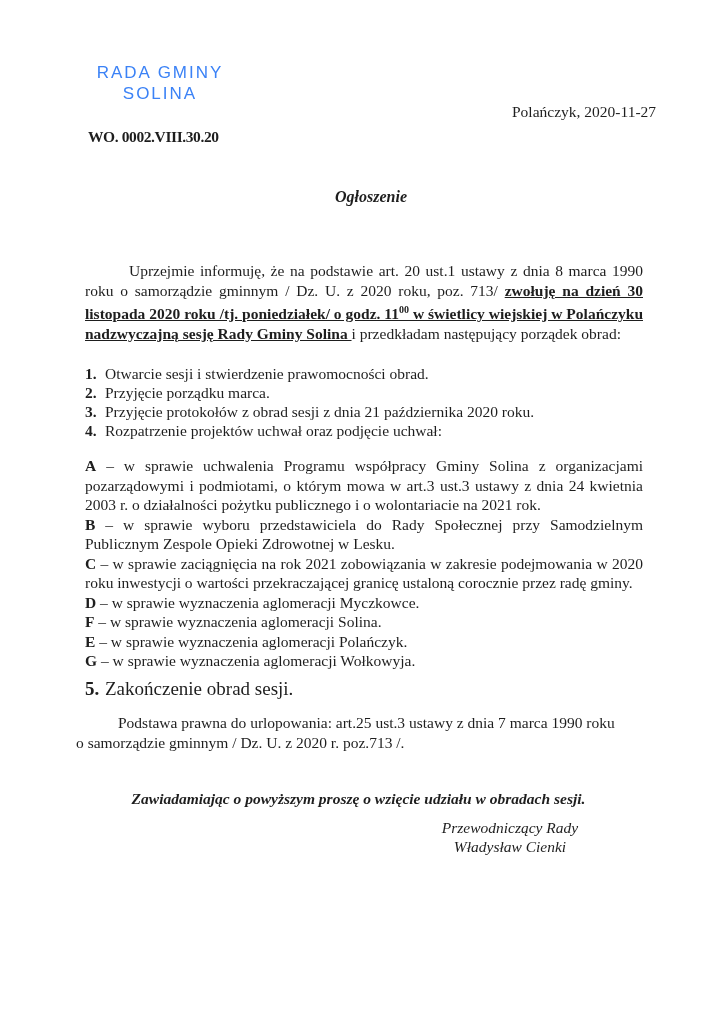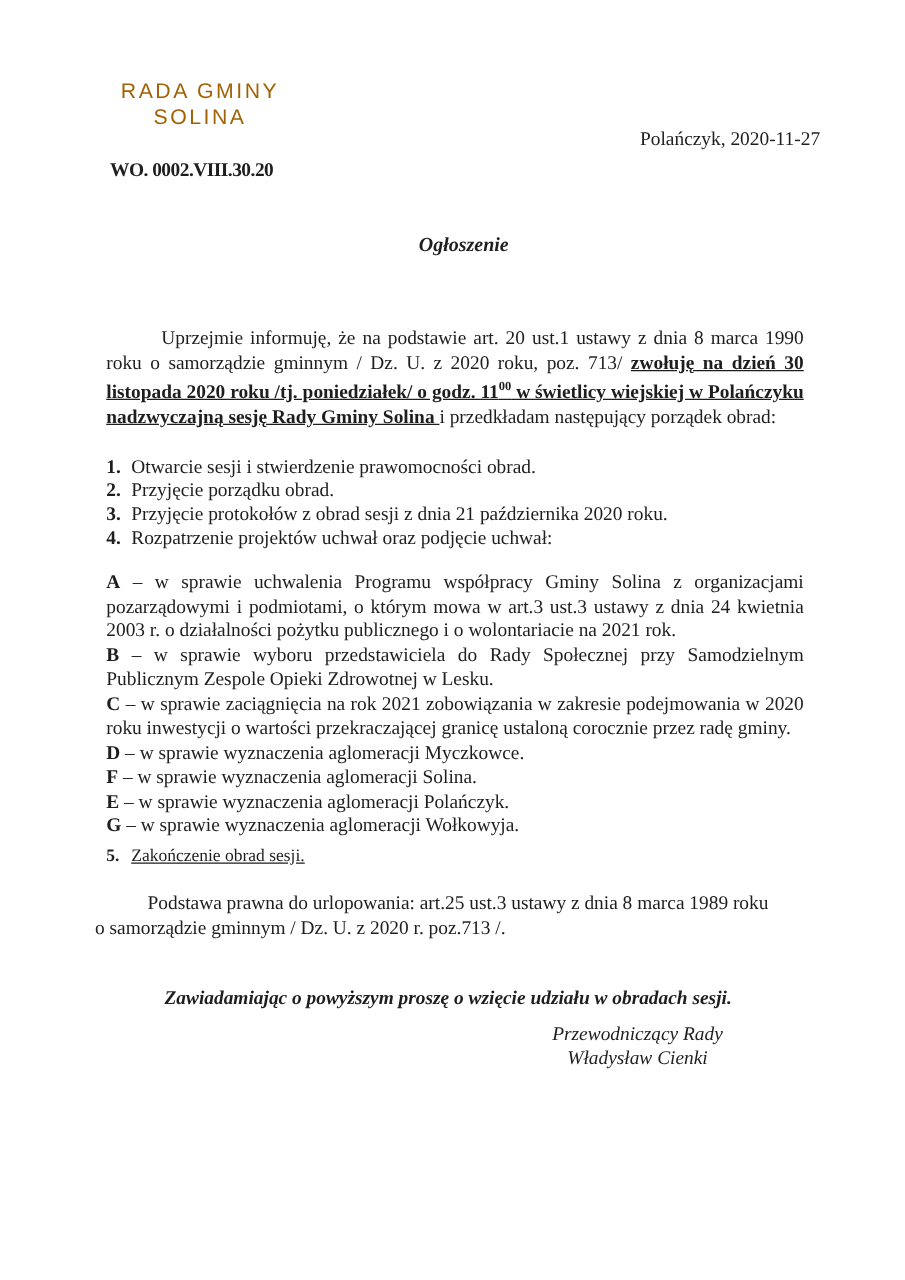--- a/index.html
+++ b/index.html
@@ -3,37 +3,37 @@
 <meta charset="utf-8">
 <style>
   html, body { margin: 0; padding: 0; }
   body {
     width: 724px; height: 1024px; background: #ffffff; position: relative; overflow: hidden;
     font-family: "Liberation Serif", serif; color: #1e1e1e;
   }
   .abs { position: absolute; }
   .stamp {
     left: 86px; top: 62px; width: 148px; text-align: center;
-    color: #a16207; font-family: "Liberation Sans", sans-serif; font-size: 17px;
+    color: #3b82f6; font-family: "Liberation Sans", sans-serif; font-size: 17px;
     letter-spacing: 2px; line-height: 21px; font-weight: normal;
   }
   .place-date { left: 512px; top: 103px; font-size: 15.5px; }
   .ref { left: 88px; top: 128px; font-size: 15.5px; font-weight: bold; letter-spacing: -0.4px; }
   .title { left: 0; width: 724px; top: 188px; text-align: center; font-size: 16px; font-weight: bold; font-style: italic; padding-left: 18px; box-sizing: border-box; }
   .para {
     left: 85px; width: 558px; font-size: 15.5px; line-height: 19.5px; text-align: justify;
   }
   .intro { top: 261px; text-indent: 44px; }
   .u { text-decoration: underline; font-weight: bold; }
   .list { left: 85px; top: 364px; font-size: 15.5px; line-height: 19px; }
   .list .num { font-weight: bold; display: inline-block; width: 20px; }
   .resolutions { top: 456px; }
   .res-item { margin: 0; }
   .res-item .letter { font-weight: bold; }
-  .closing-item { left: 85px; top: 678px; font-size: 14px; text-decoration: underline; }
+  .closing-item { left: 85px; top: 678px; font-size: 19px; }
   .closing-item .num { font-weight: bold; display: inline-block; width: 20px; }
   .legal { top: 713px; left: 76px; width: 560px; text-align: left; }
   .legal .first { padding-left: 42px; }
   .invite { left: 0; width: 640px; top: 790px; text-align: center; font-size: 15.5px; font-weight: bold; font-style: italic; padding-left: 77px; box-sizing: border-box; }
   .sign { left: 420px; top: 818px; width: 180px; text-align: center; font-size: 15.5px; font-weight: normal; font-style: italic; line-height: 19px; }
 </style>
 </head>
 <body>
 
 <div class="abs stamp">
@@ -45,41 +45,41 @@
 <div class="abs ref">WO. 0002.VIII.30.20</div>
 
 <div class="abs title">Ogłoszenie</div>
 
 <div class="abs para intro">
   <span>Uprzejmie informuję, że na podstawie art. 20 ust.1 ustawy z dnia 8 marca 1990 roku o samorządzie gminnym / Dz. U. z 2020 roku, poz. 713/ </span><span class="u"><span>zwołuję na dzień 30 listopada 2020 roku /tj. poniedziałek/ o godz. 11</span><sup style="font-size:10px;">00</sup><span> w świetlicy wiejskiej w Polańczyku nadzwyczajną sesję Rady Gminy Solina </span></span><span>i przedkładam następujący porządek obrad:</span>
 </div>
 
 <div class="abs list">
   <div><span class="num">1.</span><span>Otwarcie sesji i stwierdzenie prawomocności obrad.</span></div>
-  <div><span class="num">2.</span><span>Przyjęcie porządku obrad.</span></div>
+  <div><span class="num">2.</span><span>Przyjęcie porządku marca.</span></div>
   <div><span class="num">3.</span><span>Przyjęcie protokołów z obrad sesji z dnia 21 października 2020 roku.</span></div>
   <div><span class="num">4.</span><span>Rozpatrzenie projektów uchwał oraz podjęcie uchwał:</span></div>
 </div>
 
 <div class="abs para resolutions">
   <p class="res-item"><span class="letter">A</span><span> – w sprawie uchwalenia Programu współpracy Gminy Solina z organizacjami pozarządowymi i podmiotami, o którym mowa w art.3 ust.3 ustawy z dnia 24 kwietnia 2003 r. o działalności pożytku publicznego i o wolontariacie na 2021 rok.</span></p>
   <p class="res-item"><span class="letter">B</span><span> – w sprawie wyboru przedstawiciela do Rady Społecznej przy Samodzielnym Publicznym Zespole Opieki Zdrowotnej w Lesku.</span></p>
   <p class="res-item"><span class="letter">C</span><span> – w sprawie zaciągnięcia na rok 2021 zobowiązania w zakresie podejmowania w 2020 roku inwestycji o wartości przekraczającej granicę ustaloną corocznie przez radę gminy.</span></p>
   <p class="res-item"><span class="letter">D</span><span> – w sprawie wyznaczenia aglomeracji Myczkowce.</span></p>
   <p class="res-item"><span class="letter">F</span><span> – w sprawie wyznaczenia aglomeracji Solina.</span></p>
   <p class="res-item"><span class="letter">E</span><span> – w sprawie wyznaczenia aglomeracji Polańczyk.</span></p>
   <p class="res-item"><span class="letter">G</span><span> – w sprawie wyznaczenia aglomeracji Wołkowyja.</span></p>
 </div>
 
 <div class="abs closing-item">
   <span class="num">5.</span><span>Zakończenie obrad sesji.</span>
 </div>
 
 <div class="abs para legal">
-  <div class="first">Podstawa prawna do urlopowania: art.25 ust.3 ustawy z dnia 8 marca 1989 roku</div>
+  <div class="first">Podstawa prawna do urlopowania: art.25 ust.3 ustawy z dnia 7 marca 1990 roku</div>
   <div>o samorządzie gminnym / Dz. U. z 2020 r.  poz.713 /.</div>
 </div>
 
 <div class="abs invite">Zawiadamiając o powyższym proszę o wzięcie udziału w obradach sesji.</div>
 
 <div class="abs sign">
   <div>Przewodniczący Rady</div>
   <div>Władysław Cienki</div>
 </div>
 

